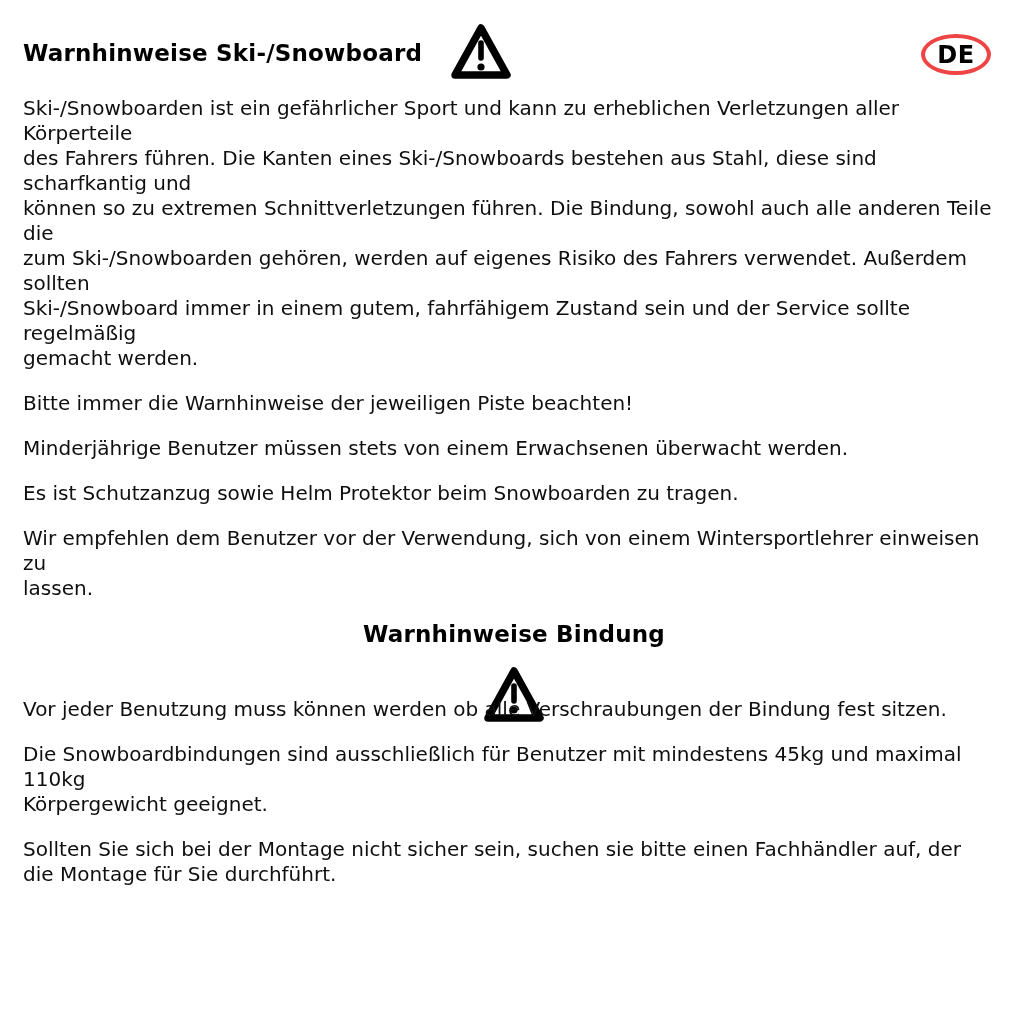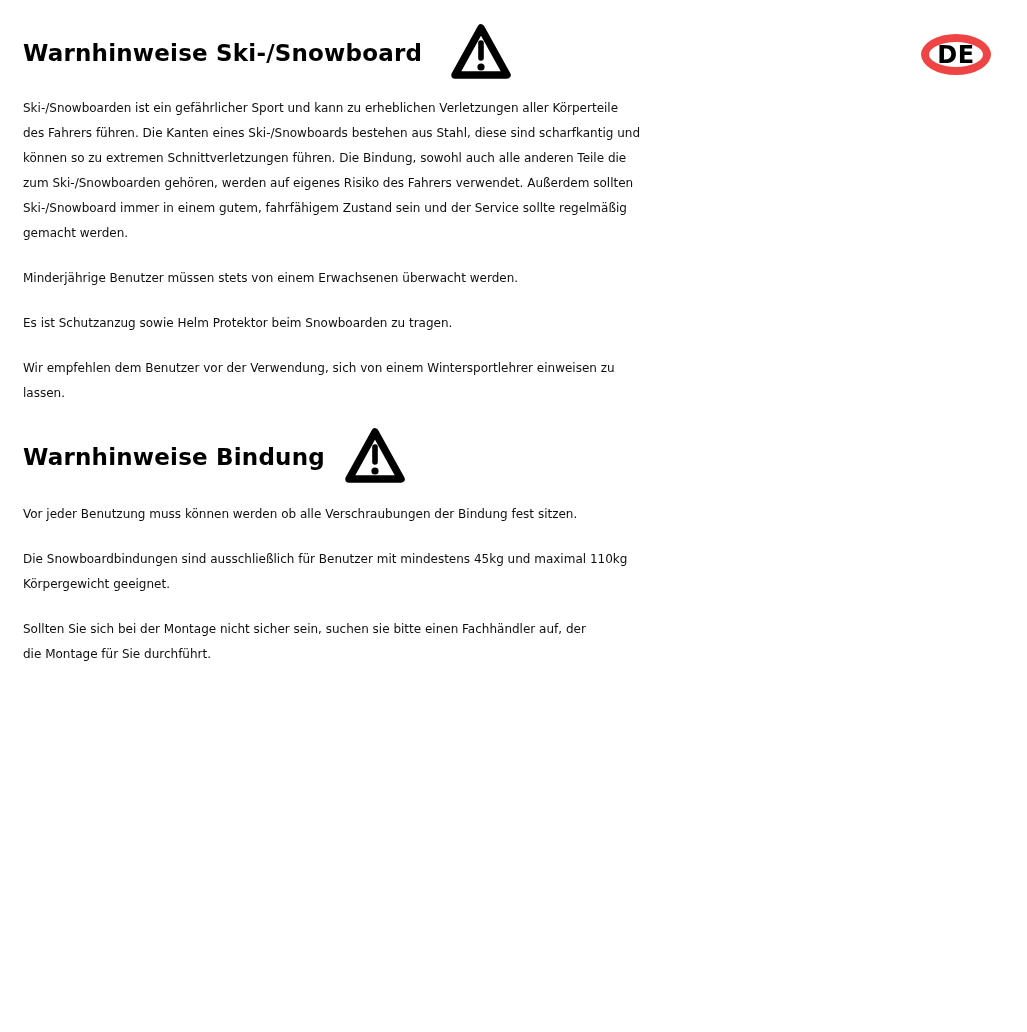--- a/index.html
+++ b/index.html
@@ -25,20 +25,21 @@
     display: flex;
     align-items: center;
     gap: 27px;
     margin: 0 0 12px 0;
     height: 62px;
   }
   .doc-header.second {
     margin-top: 10px;
     margin-bottom: 14px;
     gap: 18px;
+    flex-direction: column;
   }
   .doc-title {
     margin: 0;
     font-size: 23px;
     font-weight: bold;
     color: #000000;
     letter-spacing: 0.2px;
     white-space: nowrap;
     text-align: center;
   }
@@ -46,32 +47,32 @@
     flex: 0 0 auto;
     display: inline-block;
     width: 64px;
     height: 62px;
   }
   .doc-body {
     max-width: 985px;
   }
   .para {
     margin: 0 0 20px 0;
-    font-size: 12px;
+    font-size: 20px;
     line-height: 25px;
     white-space: pre-line;
   }
   .lang-badge {
     position: absolute;
     top: 34px;
     right: 36px;
     box-sizing: border-box;
     width: 70px;
     height: 41px;
-    border: 8px solid #ef4444;
+    border: 4px solid #ef4444;
     border-radius: 50%;
     display: flex;
     align-items: center;
     justify-content: center;
     background: #ffffff;
   }
   .lang-badge span {
     font-size: 24px;
     font-weight: bold;
     color: #000000;
@@ -99,20 +100,21 @@
     </span>
   </header>
 
   <div class="doc-body">
     <p class="para">Ski-/Snowboarden ist ein gefährlicher Sport und kann zu erheblichen Verletzungen aller Körperteile
 des Fahrers führen. Die Kanten eines Ski-/Snowboards bestehen aus Stahl, diese sind scharfkantig und
 können so zu extremen Schnittverletzungen führen. Die Bindung, sowohl auch alle anderen Teile die
 zum Ski-/Snowboarden gehören, werden auf eigenes Risiko des Fahrers verwendet. Außerdem sollten
 Ski-/Snowboard immer in einem gutem, fahrfähigem Zustand sein und der Service sollte regelmäßig
 gemacht werden.</p>
+    <p class="para">Bitte immer die Warnhinweise der jeweiligen Piste beachten!</p>
     <p class="para">Minderjährige Benutzer müssen stets von einem Erwachsenen überwacht werden.</p>
     <p class="para">Es ist Schutzanzug sowie Helm Protektor beim Snowboarden zu tragen.</p>
     <p class="para">Wir empfehlen dem Benutzer vor der Verwendung, sich von einem Wintersportlehrer einweisen zu
 lassen.</p>
   </div>
 
   <header class="doc-header second">
     <h1 class="doc-title">Warnhinweise Bindung</h1>
     <span class="warn-icon">
       <svg width="64" height="62" viewBox="0 0 64 62" xmlns="http://www.w3.org/2000/svg">

